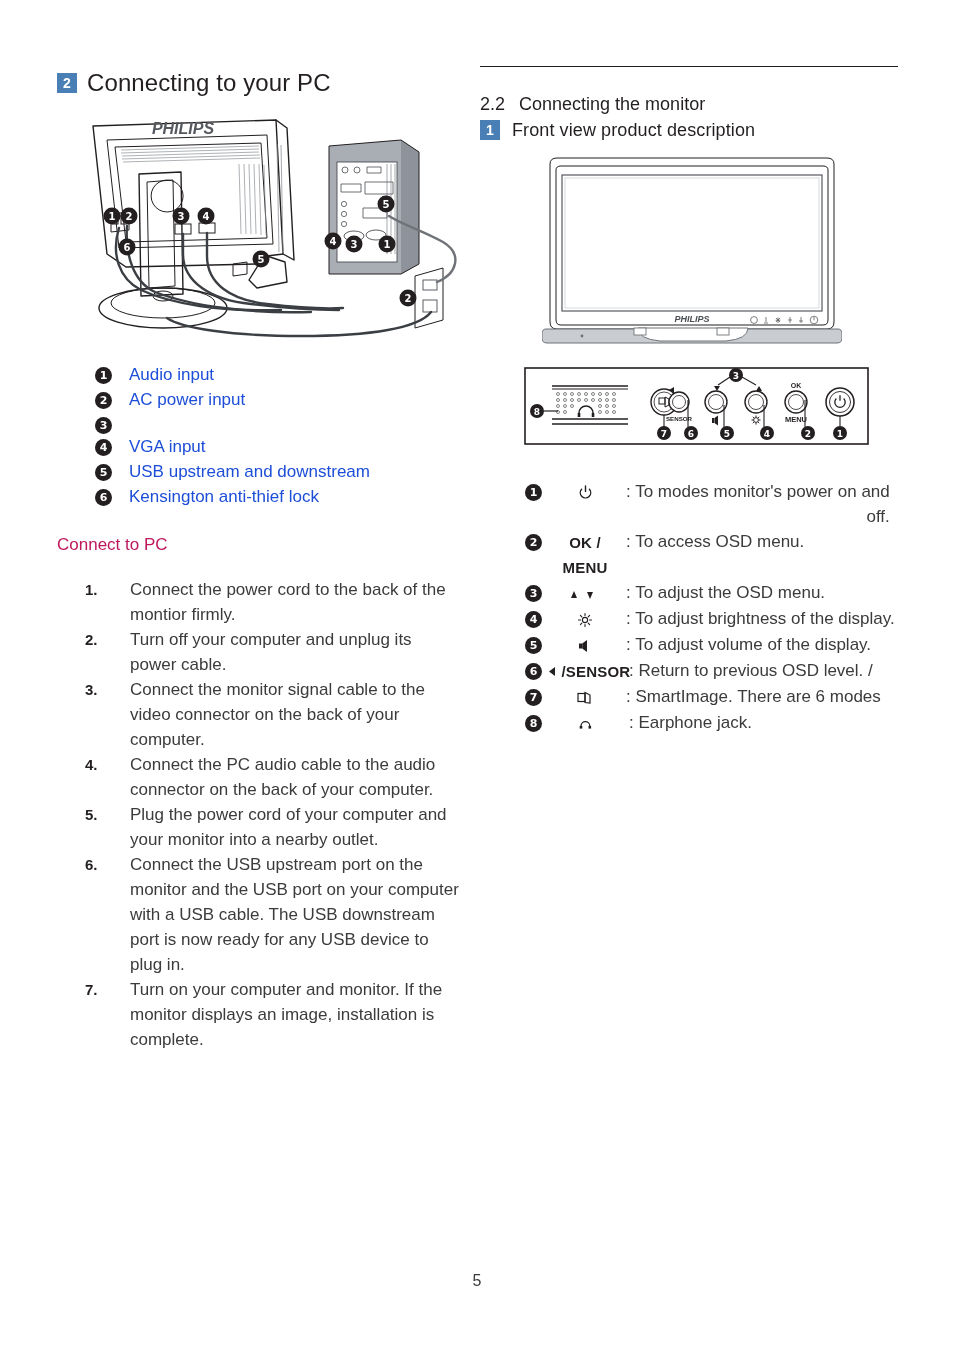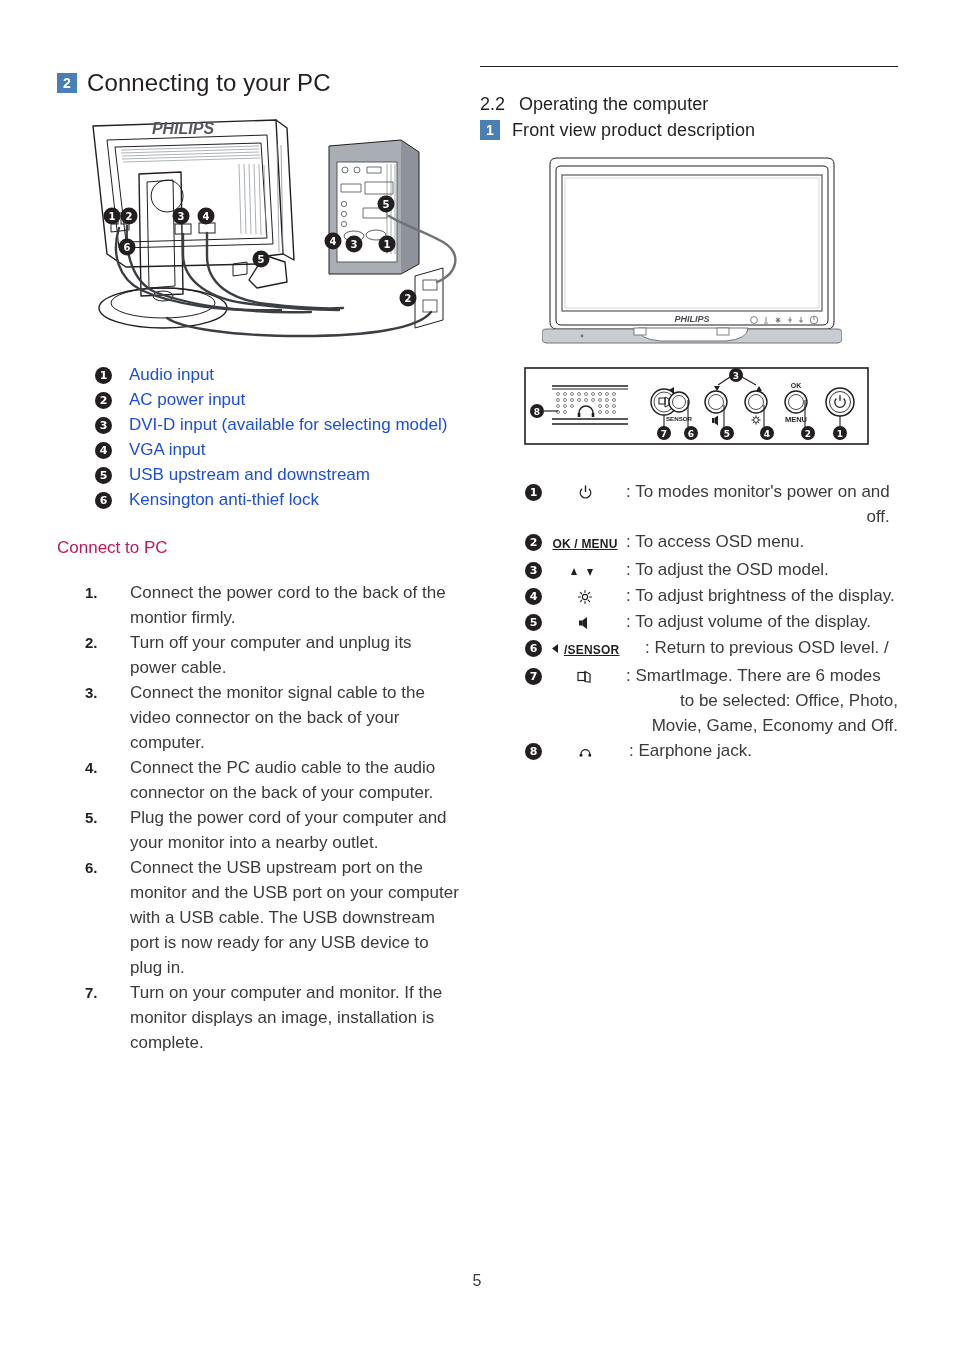--- a/index.html
+++ b/index.html
@@ -168,25 +168,24 @@
     width: 74px;
     text-align: center;
     font-size: 16px;
     line-height: 25px;
     color: #231f20;
     margin-left: 6px;
     margin-top: 1px;
   }
   .btn-icon svg { vertical-align: -3px; }
   .btn-icon .tiny {
-    font-size: 12px;
+    font-size: 15px;
     letter-spacing: 0.2px;
     font-family: "Liberation Sans", sans-serif;
     font-weight: 700;
-    text-decoration: underline;
   }
   .btn-desc {
     margin-left: 4px;
     font-size: 17px;
     line-height: 25px;
     color: #3b3b3d;
     max-width: 300px;
   }
   .btn-desc .cont { display: block; padding-left: 9px; text-align: right; }
 
@@ -338,21 +337,20 @@
       <div class="legend-row">
         <span class="dot">1</span>
         <span class="legend-text">Audio input</span>
       </div>
       <div class="legend-row">
         <span class="dot">2</span>
         <span class="legend-text">AC power input</span>
       </div>
       <div class="legend-row">
         <span class="dot">3</span>
-        <span class="legend-text">DVI-D input (available for selecting model)</span>
       </div>
       <div class="legend-row">
         <span class="dot">4</span>
         <span class="legend-text">VGA input</span>
       </div>
       <div class="legend-row">
         <span class="dot">5</span>
         <span class="legend-text">USB upstream and downstream</span>
       </div>
       <div class="legend-row">
@@ -393,21 +391,21 @@
         <span class="step-text">Turn on your computer and monitor. If the monitor displays an image, installation is complete.</span>
       </div>
     </div>
   </div>
 
   <div class="col-right">
     <hr class="hr-top">
 
     <div class="sub-head">
       <span class="num">2.2</span>
-      <span>Operating the computer</span>
+      <span>Connecting the monitor</span>
     </div>
 
     <div class="sec-head" style="gap:12px;">
       <span class="badge-sq" style="margin-top:2px;">1</span>
       <span class="sec-head-title" style="font-size:18px;line-height:24px;">Front view product description</span>
     </div>
 
     <div class="fig" style="margin-top:14px; margin-left:62px;">
       <svg width="300" height="195" viewBox="0 0 300 195">
 
@@ -598,21 +596,21 @@
       <div class="btn-row">
         <span class="dot">3</span>
         <span class="btn-icon">
           <svg width="34" height="14" viewBox="0 0 34 14">
               <g fill="#231f20">
             <path d="M3 10 L9 10 L6 3 Z"></path>
                 <path d="M19 4 L25 4 L22 11 Z"></path>
               </g>
             </svg>
         </span>
-        <span class="btn-desc">: To adjust the OSD model.</span>
+        <span class="btn-desc">: To adjust the OSD menu.</span>
       </div>
 
       <div class="btn-row">
         <span class="dot">4</span>
         <span class="btn-icon">
           <svg width="16" height="16" viewBox="0 0 16 16">
               <g stroke="#231f20" stroke-width="1.1" fill="none" stroke-linecap="round">
             <circle cx="8" cy="8" r="2.6"></circle>
             <path d="M8 1.5 v2 M8 12.5 v2 M1.5 8 h2 M12.5 8 h2
                      M3.4 3.4 l1.4 1.4 M11.2 11.2 l1.4 1.4 M12.6 3.4 l-1.4 1.4 M4.8 11.2 l-1.4 1.4"></path>
@@ -636,38 +634,37 @@
       </div>
 
       <div class="btn-row">
         <span class="dot">6</span>
         <span class="btn-icon" style="white-space:nowrap;">
           <svg width="9" height="11" viewBox="0 0 9 11" style="vertical-align:0;">
               <path d="M7 1 L7 10 L1 5.5 Z" fill="#231f20"></path>
             </svg>
           <span class="tiny">/SENSOR</span>
         </span>
-        <span class="btn-desc" style="margin-left:23px;">
+        <span class="btn-desc" style="margin-left:7px;">
           <span>: Return to previous OSD level. /</span>
         </span>
       </div>
 
       <div class="btn-row">
         <span class="dot">7</span>
         <span class="btn-icon">
           <svg width="20" height="16" viewBox="0 0 20 16">
               <g stroke="#231f20" stroke-width="1.2" fill="none">
             <rect x="3" y="3.5" width="7" height="8"></rect>
             <path d="M10 2.5 L15 5 v8 L10 12.5 Z"></path>
               </g>
             </svg>
         </span>
         <span class="btn-desc" style="">
           <span>: SmartImage. There are 6 modes</span>
-          <span class="cont">to be selected: Office, Photo, Movie, Game, Economy and Off.</span>
         </span>
       </div>
 
       <div class="btn-row">
         <span class="dot">8</span>
         <span class="btn-icon">
           <svg width="16" height="14" viewBox="0 0 16 14">
               <g stroke="#231f20" fill="none">
             <path d="M4 8 a4.4 4.4 0 0 1 8.8 0" stroke-width="1.3"></path>
             <path d="M4 8 v2.6" stroke-width="2.6"></path>

